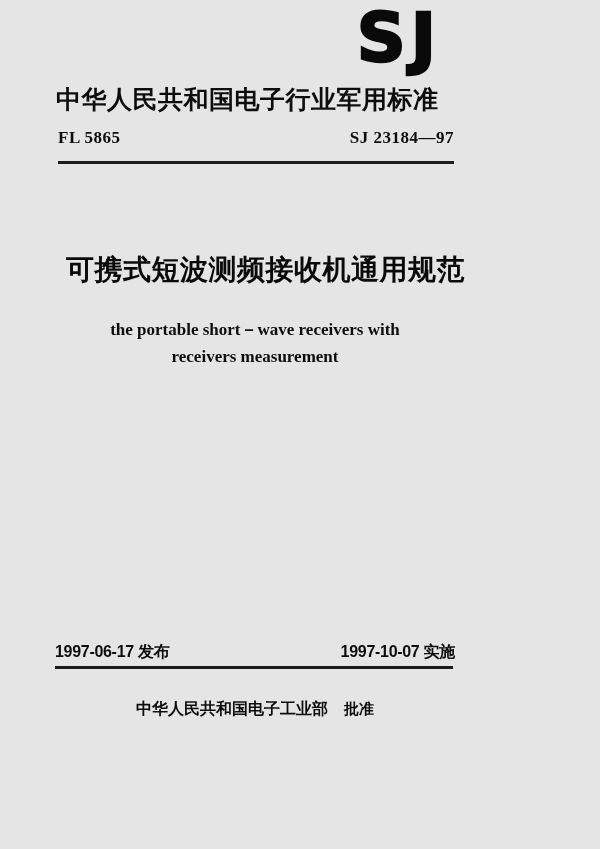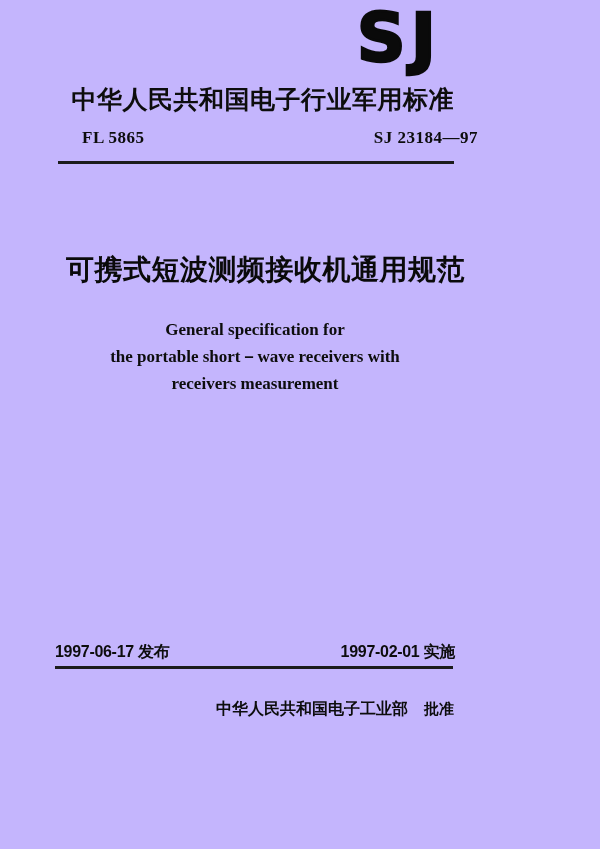--- a/index.html
+++ b/index.html
@@ -5,55 +5,54 @@
   html, body { margin: 0; padding: 0; }
   body {
     width: 600px; height: 849px;
     background: #ffffff;
     font-family: "Liberation Sans", "DejaVu Sans", sans-serif;
     color: #101010;
   }
   .page {
     position: relative;
     width: 600px; height: 849px;
-    background: #c4b5fd;
+    background: #e5e5e5;
     overflow: hidden;
   }
   
   .logo {
     position: absolute;
     left: 340px; top: 4px; width: 118px;
     text-align: center;
     font-family: "DejaVu Sans", sans-serif;
     font-weight: 900;
     font-size: 68px;
     line-height: 68px;
     letter-spacing: 5px;
     color: #0a0a0a;
     -webkit-text-stroke: 2.5px #0a0a0a;
   }
   
   .heading {
     position: absolute;
     left: 56px; width: 398px; top: 83px;
-    text-align: right;
+    text-align: left;
     font-weight: bold;
     font-size: 25px;
     letter-spacing: 0.5px;
     white-space: nowrap;
     color: #0d0d0d;
   }
   
   .codes {
     position: absolute;
     left: 58px; width: 396px; top: 128px;
     display: flex;
     justify-content: space-between;
     align-items: baseline;
-    margin-left: 24px;
   }
   .codes .code {
     font-family: "Liberation Serif", "DejaVu Serif", serif;
     font-weight: bold;
     font-size: 17px;
     letter-spacing: 0.5px;
     color: #0d0d0d;
   }
   .rule {
     position: absolute;
@@ -93,21 +92,21 @@
     align-items: flex-end;
     font-weight: bold;
     font-size: 16px;
     letter-spacing: -0.3px;
     color: #0d0d0d;
   }
   
   .approval {
     position: absolute;
     left: 56px; width: 398px; top: 699px;
-    text-align: right;
+    text-align: center;
     font-weight: bold;
     font-size: 16px;
     color: #0d0d0d;
     white-space: nowrap;
   }
   .approval .label {
     display: inline-block;
     margin-left: 16px;
     font-size: 15px;
   }
@@ -124,28 +123,27 @@
   <div class="codes">
     <span class="code">FL 5865</span>
     <span class="code">SJ 23184—97</span>
   </div>
 
   <div class="rule rule-top"></div>
 
   <div class="title-cn">可携式短波测频接收机通用规范</div>
 
   <div class="title-en">
-    <div>General specification for</div>
     <div>the portable short－wave receivers with</div>
     <div>receivers measurement</div>
   </div>
 
   <div class="dates">
     <span>1997-06-17 发布</span>
-    <span>1997-02-01 实施</span>
+    <span>1997-10-07 实施</span>
   </div>
 
   <div class="rule rule-bottom"></div>
 
   <div class="approval">
     <span>中华人民共和国电子工业部</span><span class="label">批准</span>
   </div>
 
 </div>
 

